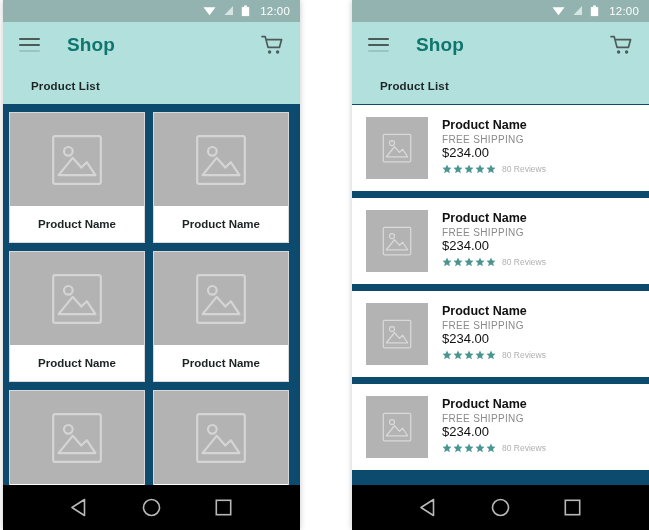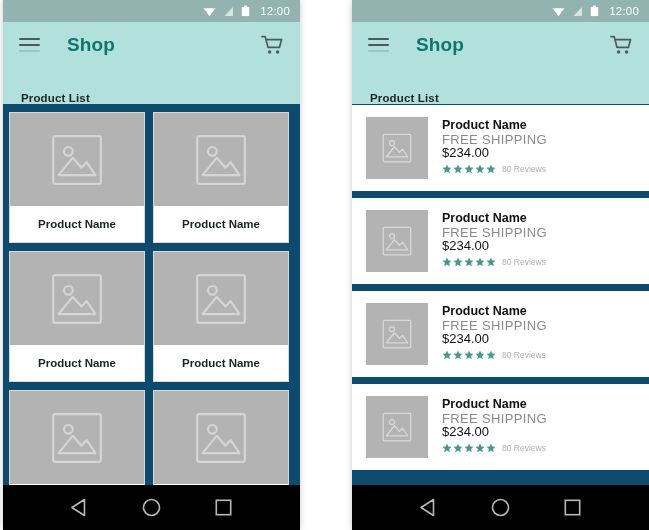--- a/index.html
+++ b/index.html
@@ -48,21 +48,20 @@
     height: 22px;
     background: #92b3b0;
     display: flex;
     align-items: center;
     justify-content: flex-end;
     padding-right: 10px;
     flex: 0 0 auto;
   }
   .status-icons {
     display: flex;
-    align-items: center;
     gap: 7px;
   }
   .st-ico { display: block; }
   .st-time {
     color: #ffffff;
     font-size: 11.5px;
     letter-spacing: 0.2px;
     margin-left: 3px;
   }
 
@@ -108,22 +107,22 @@
     height: 24px;
     display: flex;
     align-items: center;
     justify-content: center;
     cursor: pointer;
   }
 
   .subtitle-row {
     height: 36px;
     display: flex;
-    align-items: flex-end;
-    padding: 0 18px;
+    align-items: center;
+    padding: 0 28px;
   }
   .subtitle {
     font-size: 11.5px;
     font-weight: bold;
     color: #1d2524;
     letter-spacing: 0.15px;
   }
 
   
   .content {
@@ -198,21 +197,21 @@
     justify-content: flex-start;
     padding-top: 1px;
   }
   .p-name {
     font-size: 12.5px;
     font-weight: bold;
     color: #111111;
     line-height: 14px;
   }
   .p-ship {
-    font-size: 13px;
+    font-size: 10px;
     color: #8a8a8a;
     letter-spacing: 0.35px;
     margin-top: 2px;
     line-height: 11px;
   }
   .p-price {
     font-size: 13px;
     color: #111111;
     line-height: 15px;
   }

